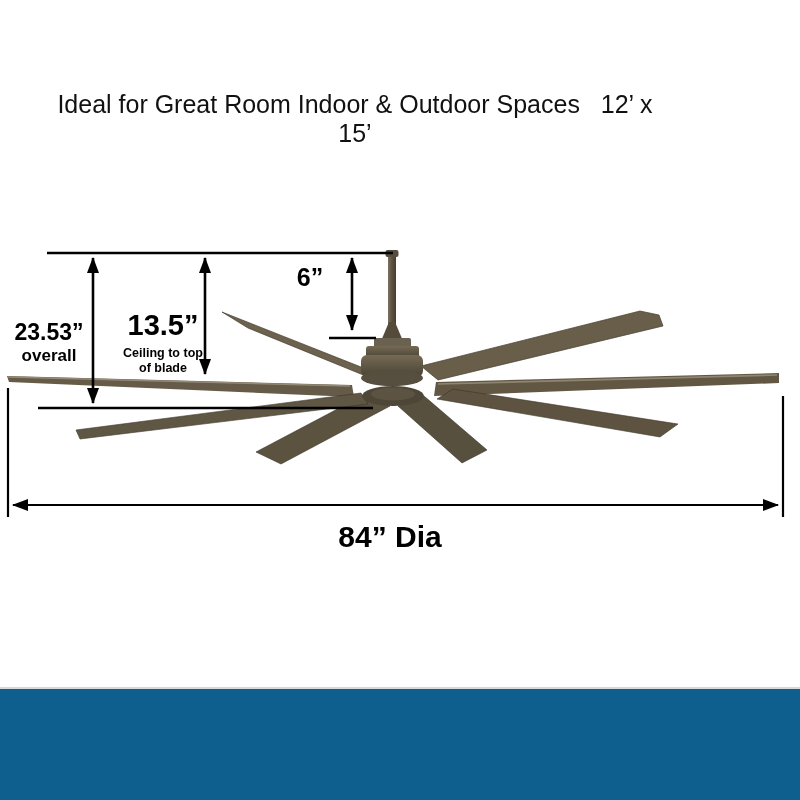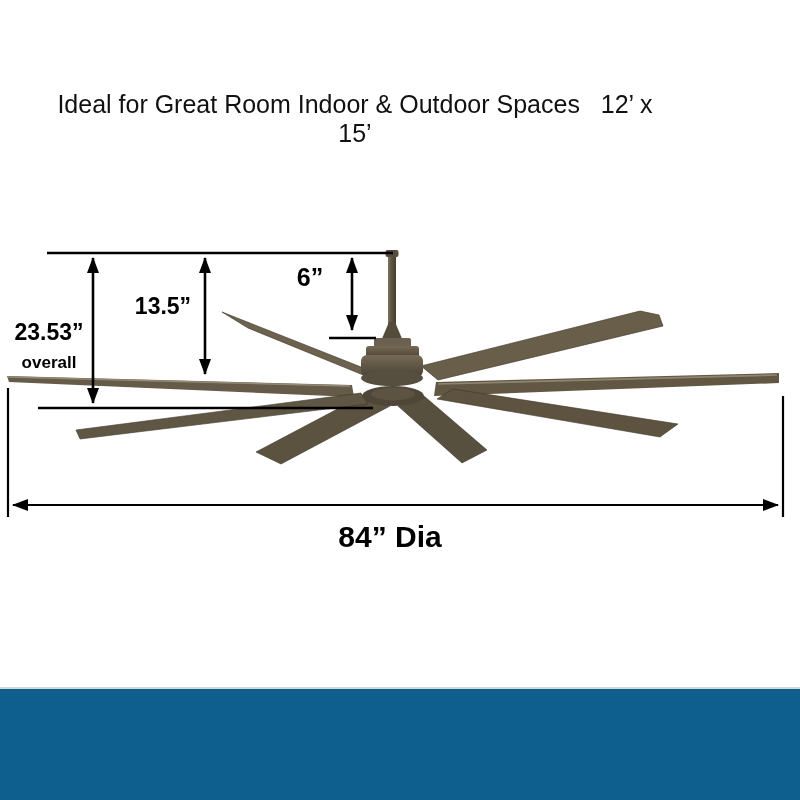--- a/index.html
+++ b/index.html
@@ -10,23 +10,23 @@
   .title{
     position:absolute;left:0;top:90px;width:672px;padding-left:38px;
     box-sizing:border-box;text-align:center;font-size:25px;font-weight:400;
     letter-spacing:0px;color:#111;
   }
   svg.diagram{position:absolute;left:0;top:0;}
   .dim-label{position:absolute;text-align:center;line-height:1.05;}
   .dim-value{font-weight:bold;color:#000;}
   .lbl-1375{left:4px;top:320px;width:90px;}
   .lbl-1375 .dim-value{font-size:23px;}
-  .lbl-1375 .dim-sub{font-size:17px;font-weight:bold;margin-top:10px;}
+  .lbl-1375 .dim-sub{font-size:17px;font-weight:bold;margin-top:3px;}
   .lbl-135{left:113px;top:294px;width:100px;}
-  .lbl-135 .dim-value{font-size:23px;}
+  .lbl-135 .dim-value{font-size:29px;margin-top:16px;}
   .lbl-135 .dim-sub{font-size:12.5px;font-weight:bold;margin-top:6px;line-height:1.15;}
   .lbl-6{left:260px;top:264px;width:100px;}
   .lbl-6 .dim-value{font-size:25px;}
   .lbl-6 .dim-sub{font-size:13px;font-weight:400;margin-top:3px;line-height:1.18;}
   .lbl-84{left:310px;top:521px;width:160px;font-size:30px;font-weight:bold;}
   .footer-bar{
     position:absolute;left:0;top:687px;width:800px;height:113px;
     background:#0f5f8e;border-top:2px solid #d8d8d8;box-sizing:border-box;
   }
 </style>
@@ -113,20 +113,24 @@
   </g>
 </svg>
 
 <div class="dim-label lbl-1375">
   <div class="dim-value">23.53”</div>
   <div class="dim-sub">overall</div>
 </div>
 
 <div class="dim-label lbl-135">
   <div class="dim-value">13.5”</div>
+  <div class="dim-sub">
+    <div>Ceiling to top</div>
+    <div>of blade</div>
+  </div>
 </div>
 
 <div class="dim-label lbl-6">
   <div class="dim-value">6”</div>
 </div>
 
 <div class="dim-label lbl-84">84” Dia</div>
 
 <div class="footer-bar">
   

